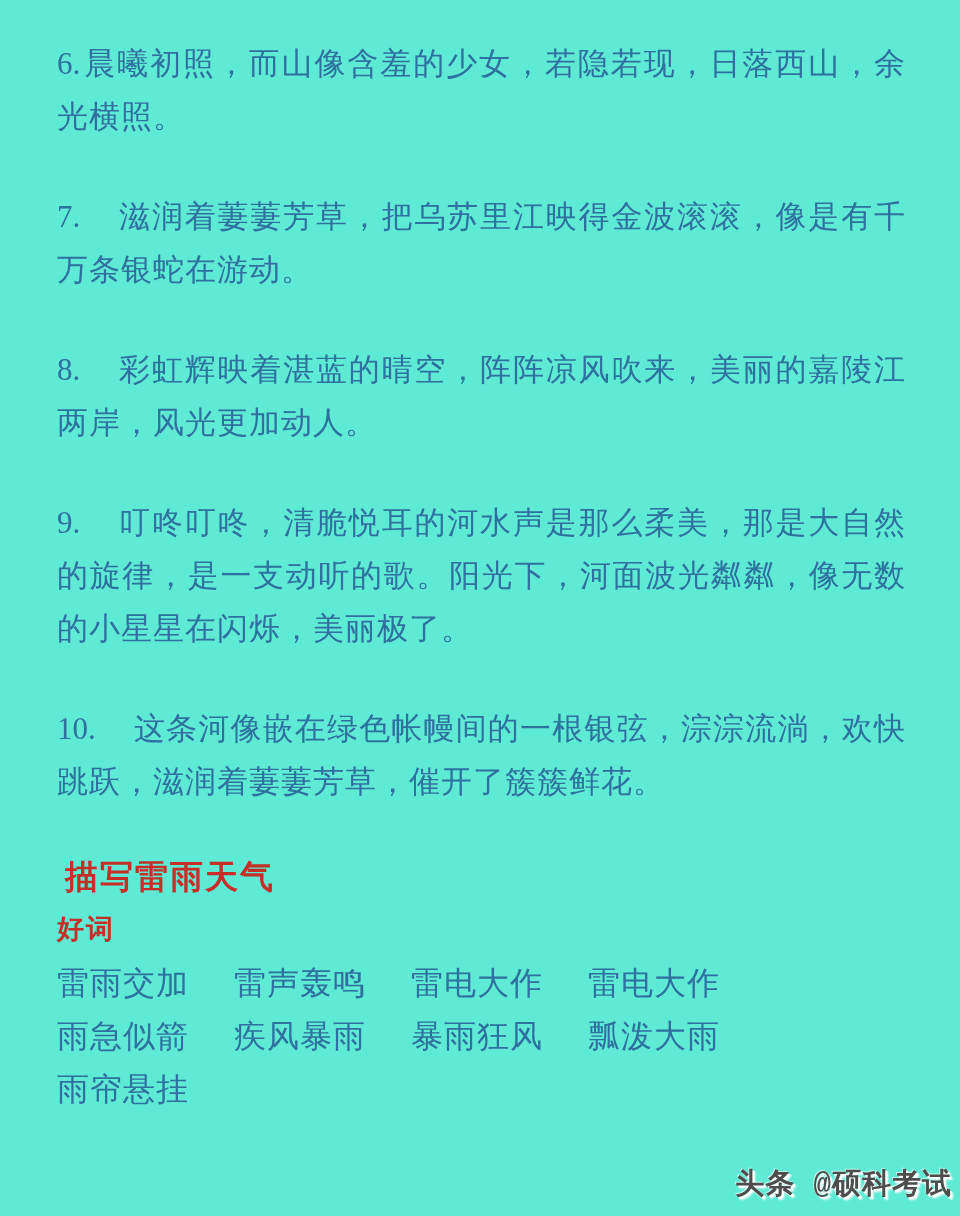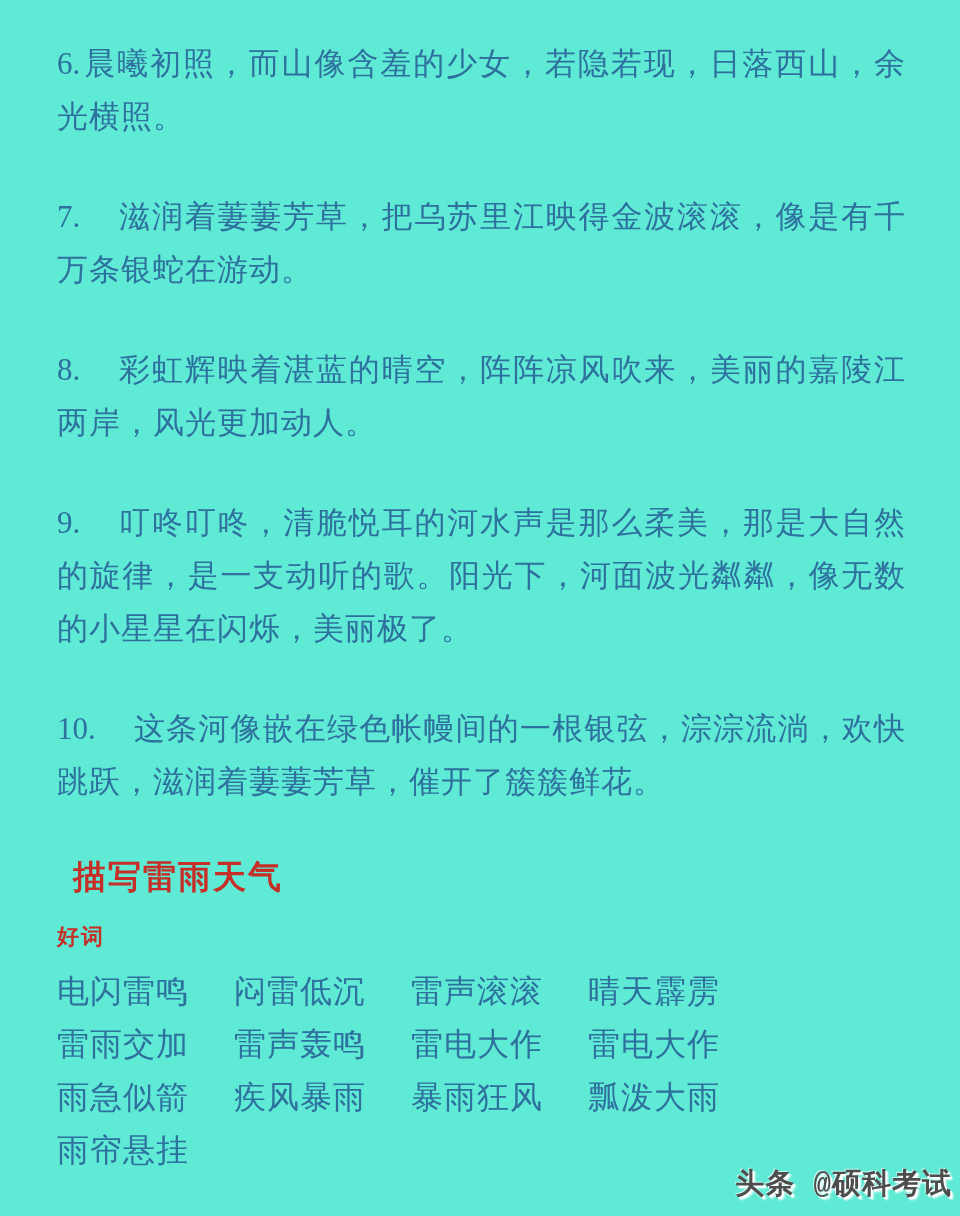--- a/index.html
+++ b/index.html
@@ -25,25 +25,25 @@
   }
   .sentence .num{letter-spacing:0;}
   .sentence.tight .num{margin-right:3px;}
   .sentence.wide .num{margin-right:38px;}
   .section-heading{
     color:#c52f27;
     font-size:33px;
     font-weight:bold;
     line-height:44px;
     letter-spacing:2px;
-    margin:16px;
+    margin:8px;
   }
   .subsection-heading{
     color:#c52f27;
-    font-size:22px;
+    font-size:27px;
     font-weight:bold;
     line-height:44px;
     letter-spacing:2px;
     margin:2px 0 0 0;
   }
   .word-grid{margin-top:6px;}
   .word-row{
     display:flex;
     gap:44px;
     line-height:53px;
@@ -80,26 +80,20 @@
 
     <p class="sentence wide"><span class="num">9.</span><span>叮咚叮咚，清脆悦耳的河水声是那么柔美，那是大自然的旋律，是一支动听的歌。阳光下，河面波光粼粼，像无数的小星星在闪烁，美丽极了。</span></p>
 
     <p class="sentence wide"><span class="num">10.</span><span>这条河像嵌在绿色帐幔间的一根银弦，淙淙流淌，欢快跳跃，滋润着萋萋芳草，催开了簇簇鲜花。</span></p>
 
     <h2 class="section-heading">描写雷雨天气</h2>
     <h3 class="subsection-heading">好词</h3>
 
     <div class="word-grid">
       <div class="word-row">
-        <span class="word">电闪雷鸣</span>
-        <span class="word">闷雷低沉</span>
-        <span class="word">雷声滚滚</span>
-        <span class="word">晴天霹雳</span>
-      </div>
-      <div class="word-row">
         <span class="word">雷雨交加</span>
         <span class="word">雷声轰鸣</span>
         <span class="word">雷电大作</span>
         <span class="word">雷电大作</span>
       </div>
       <div class="word-row">
         <span class="word">雨急似箭</span>
         <span class="word">疾风暴雨</span>
         <span class="word">暴雨狂风</span>
         <span class="word">瓢泼大雨</span>

